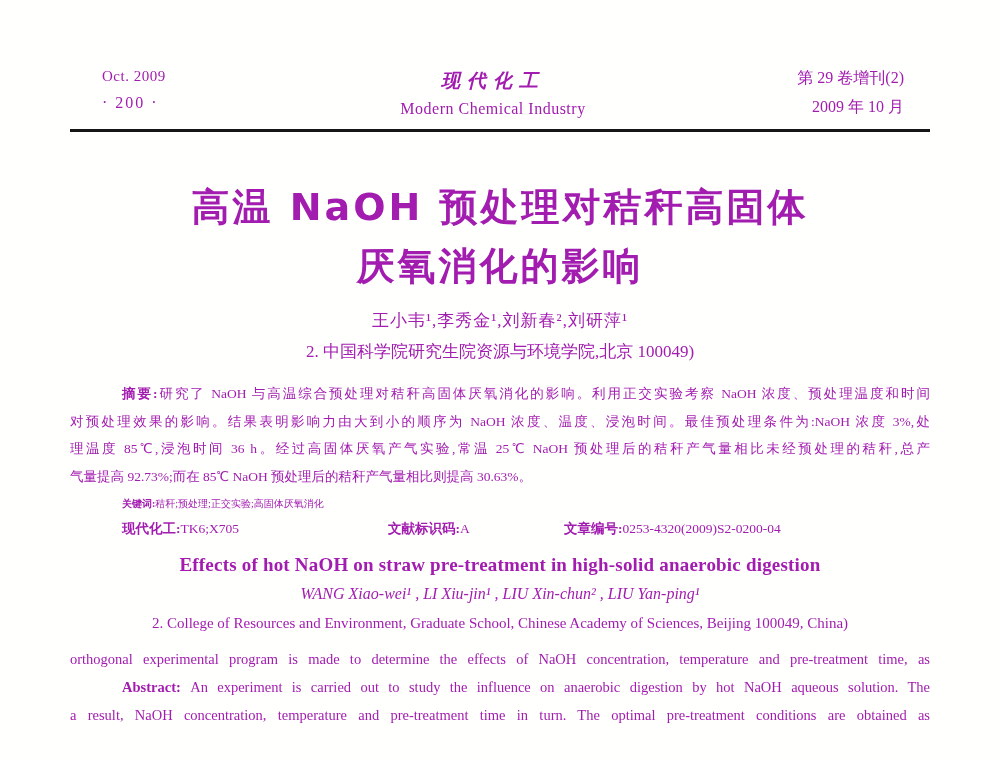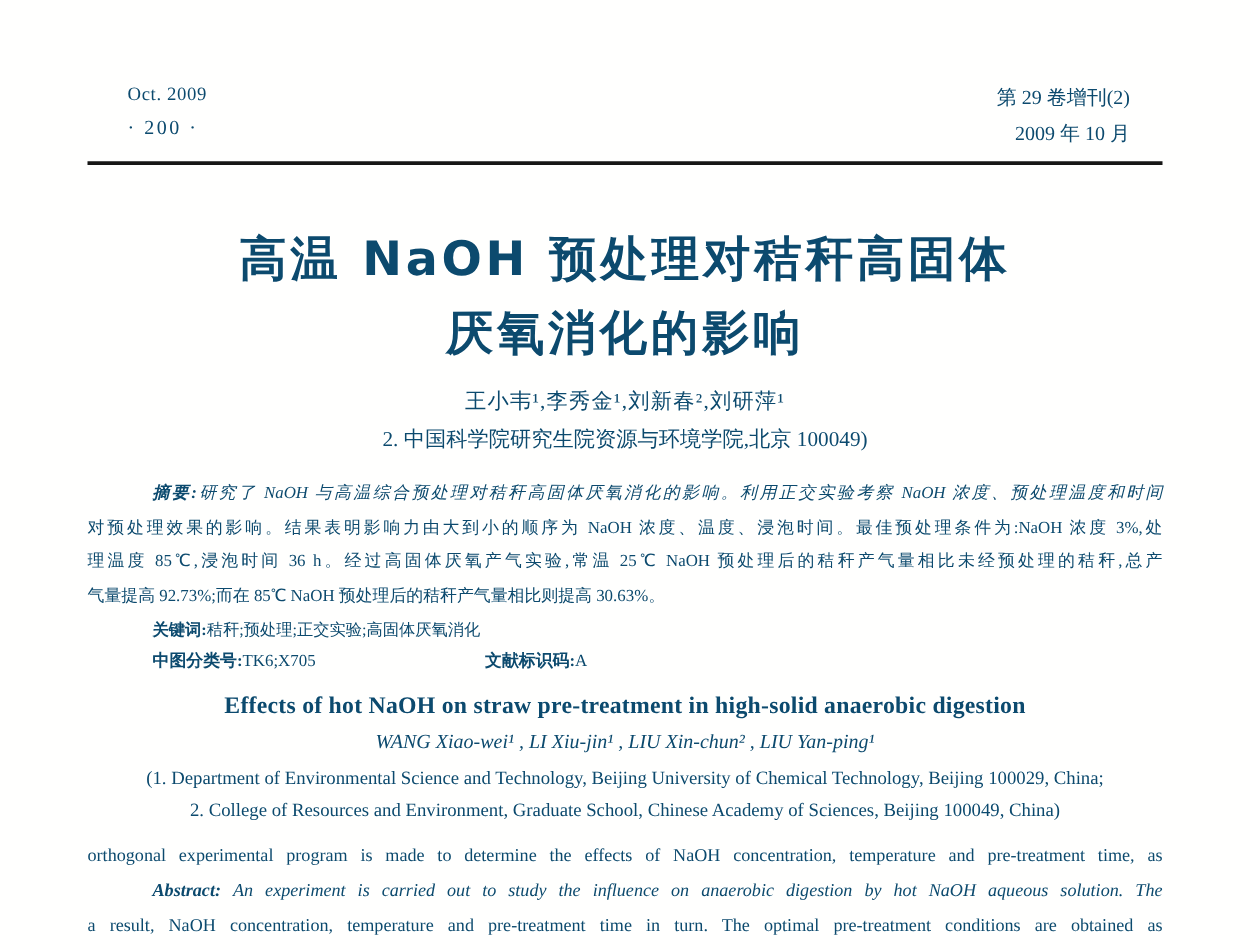--- a/index.html
+++ b/index.html
@@ -1,18 +1,18 @@
 <!DOCTYPE html>
 <html><head>
 <meta charset="utf-8">
 <style>
   html,body{margin:0;padding:0;background:#e8e8e8;}
   .page{
     width:1000px;height:760px;position:relative;margin:0 auto;
-    background:#fffffe;overflow:hidden;color:#0c4a6e;
+    background:#fffffe;overflow:hidden;color:#a21caf;
     font-family:"Liberation Serif", serif;
   }
   .content{margin:0 70px;}
   
   .hdr{display:flex;justify-content:space-between;align-items:flex-start;padding-top:68px;}
   .hdr-left{width:210px;padding-left:32px;text-align:left;}
   .hdr-center{flex:1;text-align:center;}
   .hdr-right{width:230px;padding-right:26px;text-align:right;}
   .hdr-date{font-size:15px;letter-spacing:.5px;}
   .hdr-page{font-size:16px;margin-top:9px;letter-spacing:2px;}
@@ -24,23 +24,23 @@
   
   .title-cn{
     margin-top:46px;text-align:center;font-weight:800;font-size:38px;line-height:59px;
     letter-spacing:3px;font-family:"DejaVu Sans", sans-serif;
   }
   .authors-cn{text-align:center;font-size:17px;margin-top:13px;letter-spacing:1px;}
   .affil-cn{text-align:center;font-size:17px;line-height:26px;margin-top:7px;}
   
   .abs-cn{margin-top:15px;font-size:13.5px;line-height:27.5px;}
   .jl{text-align:justify;text-align-last:justify;}
-  .indent{padding-left:52px;font-style:italic;}
+  .indent{padding-left:52px;}
   .b{font-weight:700;}
-  .kw{font-size:13px;line-height:27px;padding-left:52px;}
+  .kw{font-size:10px;line-height:27px;padding-left:52px;}
   .meta{position:relative;height:24px;font-size:13.5px;line-height:24px;}
   .meta span.item{position:absolute;top:0;white-space:nowrap;}
   .meta .m1{left:52px;}
   .meta .m2{left:318px;}
   .meta .m3{left:494px;}
   
   .title-en{margin-top:13px;text-align:center;font-size:19px;font-weight:700;letter-spacing:.2px;}
   .authors-en{margin-top:9px;text-align:center;font-size:16px;font-style:italic;}
   .affil-en{margin-top:7px;text-align:center;font-size:15px;line-height:26px;}
   .abs-en{margin-top:9px;font-size:14.5px;line-height:28px;}
@@ -48,20 +48,24 @@
 </head>
 <body>
 
 <div class="page">
   <div class="content">
 
     <div class="hdr">
       <div class="hdr-left">
         <div class="hdr-date">Oct. 2009</div>
         <div class="hdr-page">· 200 ·</div>
+      </div>
+      <div class="hdr-center">
+        <div class="journal-cn">现代化工</div>
+        <div class="journal-en">Modern Chemical Industry</div>
       </div>
       <div class="hdr-right">
         <div class="vol">第 29 卷增刊(2)</div>
         <div class="issue">2009 年 10 月</div>
       </div>
     </div>
     <div class="rule"></div>
 
     <div class="title-cn">
       <div>高温 NaOH 预处理对秸秆高固体</div>
@@ -75,28 +79,28 @@
     <div class="abs-cn">
       <div class="jl indent"><span class="b">摘要:</span><span>研究了 NaOH 与高温综合预处理对秸秆高固体厌氧消化的影响。利用正交实验考察 NaOH 浓度、预处理温度和时间</span></div>
       <div class="jl">对预处理效果的影响。结果表明影响力由大到小的顺序为 NaOH 浓度、温度、浸泡时间。最佳预处理条件为:NaOH 浓度 3%,处</div>
       <div class="jl">理温度 85℃,浸泡时间 36 h。经过高固体厌氧产气实验,常温 25℃ NaOH 预处理后的秸秆产气量相比未经预处理的秸秆,总产</div>
       <div>气量提高 92.73%;而在 85℃ NaOH 预处理后的秸秆产气量相比则提高 30.63%。</div>
     </div>
 
     <div class="kw"><span class="b">关键词:</span><span>秸秆;预处理;正交实验;高固体厌氧消化</span></div>
 
     <div class="meta">
-      <span class="item m1"><span class="b">中图分类号:</span><span>TK6;X705</span></span>
+      <span class="item m1"><span class="b">现代化工:</span><span>TK6;X705</span></span>
       <span class="item m2"><span class="b">文献标识码:</span><span>A</span></span>
+      <span class="item m3"><span class="b">文章编号:</span><span>0253-4320(2009)S2-0200-04</span></span>
     </div>
 
     <div class="title-en">Effects of hot NaOH on straw pre-treatment in high-solid anaerobic digestion</div>
     <div class="authors-en">WANG Xiao-wei¹ ,  LI Xiu-jin¹ ,  LIU Xin-chun² ,  LIU Yan-ping¹</div>
     <div class="affil-en">
-      <div>(1. Department of Environmental Science and Technology,  Beijing University of Chemical Technology,  Beijing 100029,  China;</div>
       <div>2. College of Resources and Environment,  Graduate School,  Chinese Academy of Sciences,  Beijing 100049,  China)</div>
     </div>
 
     <div class="abs-en">
       <div class="jl">orthogonal experimental program is made to determine the effects of NaOH concentration, temperature and pre-treatment time, as</div>
       <div class="jl indent"><span class="b">Abstract:</span><span>&nbsp;</span><span>An experiment is carried out to study the influence on anaerobic digestion by hot NaOH aqueous solution. The</span></div>
       <div class="jl">a result, NaOH concentration, temperature and pre-treatment time in turn. The optimal pre-treatment conditions are obtained as</div>
 
     </div>
 

